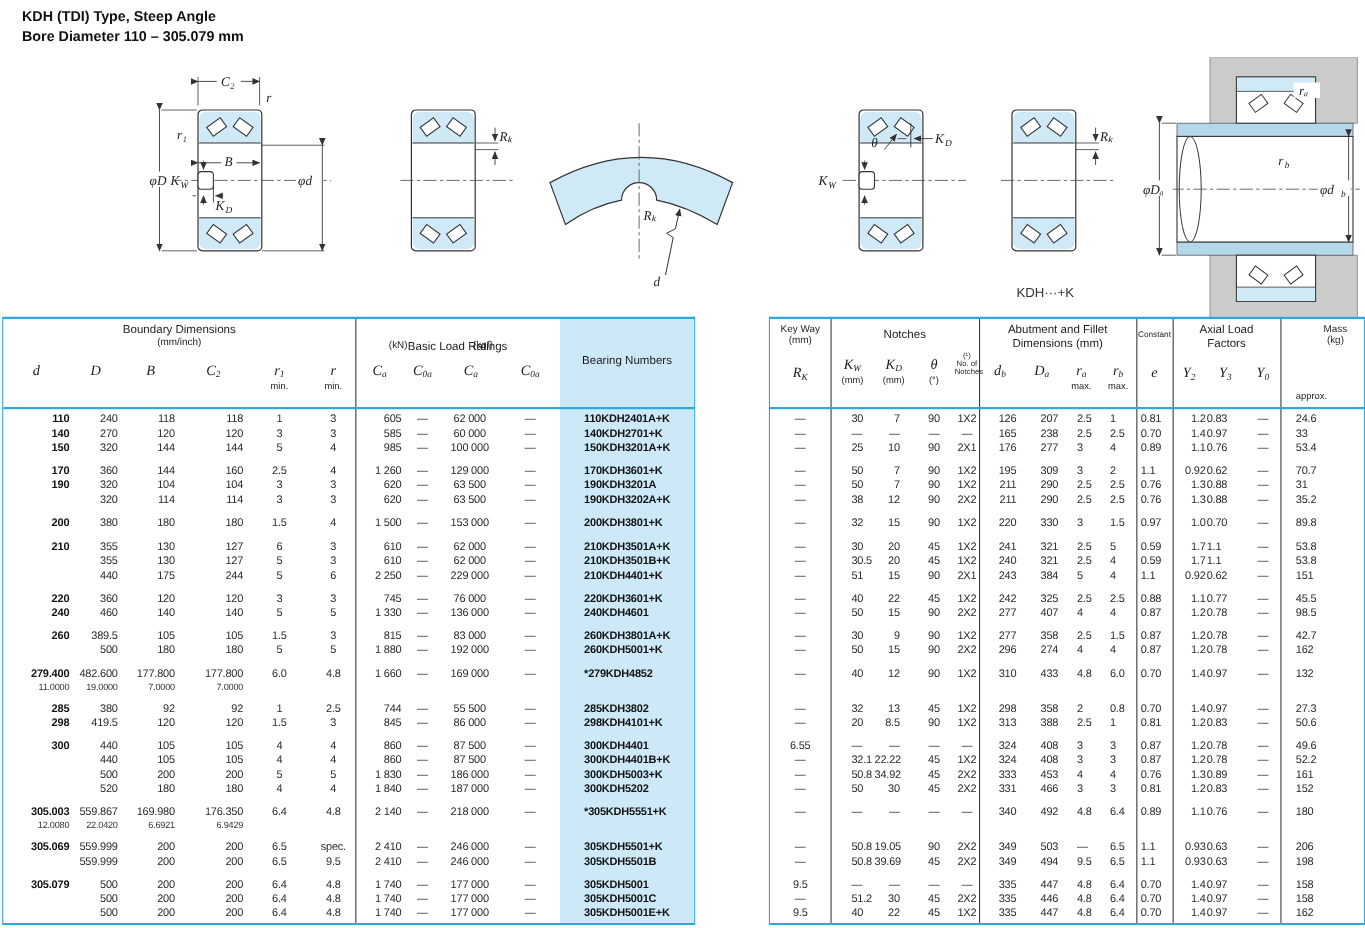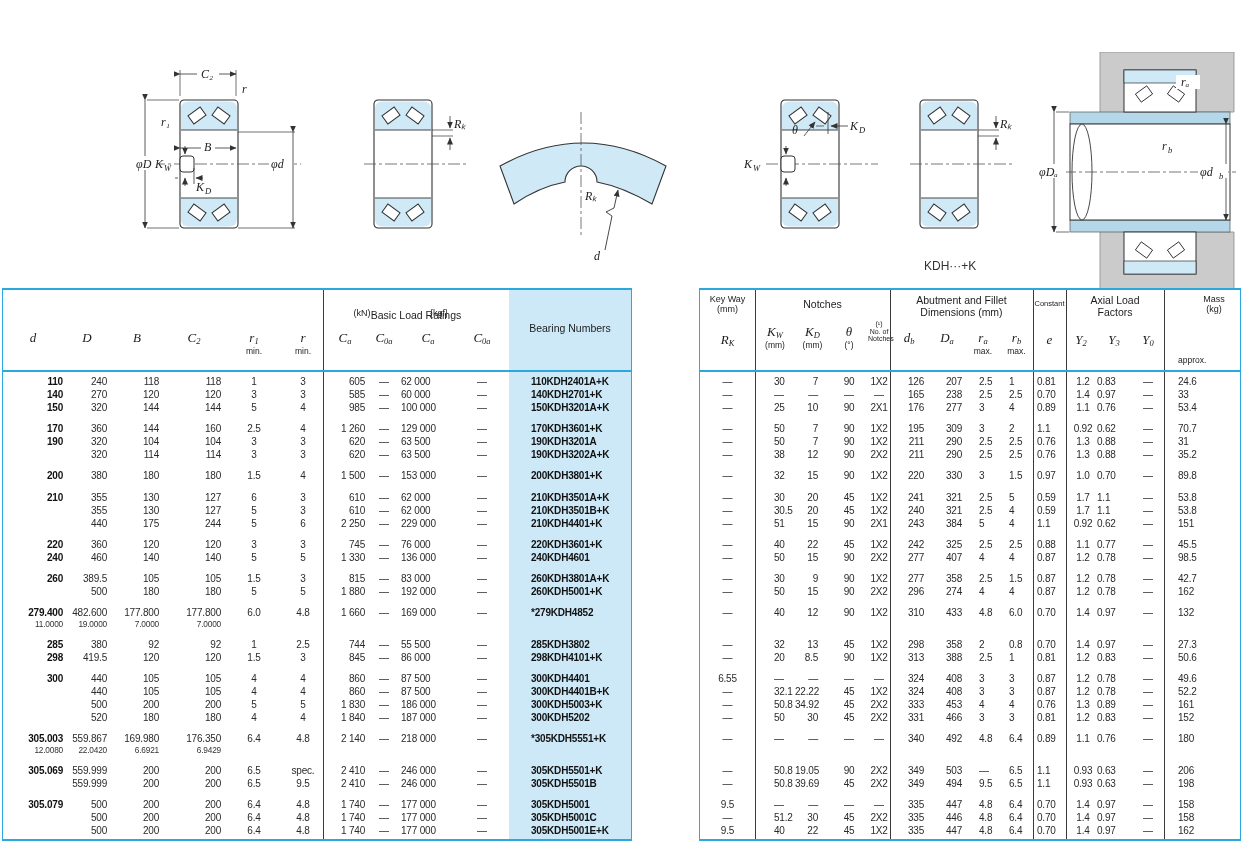--- a/index.html
+++ b/index.html
@@ -38,32 +38,32 @@
   .cv{line-height:13px;}
   .inch{font-size:8.3px;line-height:10.5px;font-weight:400;color:#333;}
   .lt-row{grid-template-columns:60px 48px 52px 62px 58px 40px 44px 34px 54px 54px 122px;}
   .rt-row{grid-template-columns:55px 40px 35px 38px 22px 38px 38px 34px 33px 33px 30px 36px 32px 76px;}
   .lt-row>div:nth-child(1){text-align:right;padding-left:14px;font-weight:700;color:#111;}
   .lt-row>div:nth-child(1) .inch{padding-left:3px;}
   .lt-row>div:nth-child(2),.lt-row>div:nth-child(3),.lt-row>div:nth-child(4){text-align:right;padding-right:4px;}
   .lt-row>div:nth-child(5),.lt-row>div:nth-child(6){text-align:center;}
   .lt-row>div:nth-child(7){text-align:right;padding-right:2px;}
   .lt-row>div:nth-child(8){text-align:center;}
-  .lt-row>div:nth-child(9){text-align:left;padding-right:2px;}
+  .lt-row>div:nth-child(9){text-align:center;padding-right:2px;}
   .lt-row>div:nth-child(10){text-align:center;}
   .lt-row>div:nth-child(11){text-align:left;padding-left:22px;font-weight:700;color:#111;}
   .rt-row>div:nth-child(1){text-align:center;}
   .rt-row>div:nth-child(2){text-align:left;padding-left:19px;}
   .rt-row>div:nth-child(3){text-align:right;padding-right:12px;}
   .rt-row>div:nth-child(4),.rt-row>div:nth-child(5){text-align:center;}
   .rt-row>div:nth-child(6),.rt-row>div:nth-child(7){text-align:right;padding-right:4px;}
   .rt-row>div:nth-child(8){text-align:left;padding-left:13px;}
   .rt-row>div:nth-child(9){text-align:left;padding-left:9px;}
   .rt-row>div:nth-child(10){text-align:left;padding-left:4px;}
-  .rt-row>div:nth-child(11){text-align:center;padding-left:4px;}
+  .rt-row>div:nth-child(11){text-align:right;padding-left:4px;}
   .rt-row>div:nth-child(12){text-align:left;padding-left:1px;}
   .rt-row>div:nth-child(13){text-align:center;}
   .rt-row>div:nth-child(14){text-align:left;padding-left:14px;}
 </style>
 </head>
 <body>
 
 <div id="page">
 
   <svg width="0" height="0" style="position:absolute">
@@ -82,20 +82,24 @@
         <line x1="1" y1="98" x2="57" y2="98" stroke="#333" stroke-width="0.9"></line>
         <g fill="#fff" stroke="#333" stroke-width="1">
           <rect x="-7.5" y="-5" width="15" height="10" transform="translate(17,112.5) rotate(36)"></rect>
           <rect x="-7.5" y="-5" width="15" height="10" transform="translate(41,112.5) rotate(-36)"></rect>
         </g>
         <rect x="0" y="0" width="58" height="128" rx="4" fill="none" stroke="#333" stroke-width="1.1"></rect>
       </symbol>
     </defs>
   </svg>
 
+  <div id="title">
+    <div>KDH (TDI) Type, Steep Angle</div>
+    <div>Bore Diameter   110 – 305.079 mm</div>
+  </div>
 
   <svg class="fig" style="left:133px;top:60px" width="218" height="202">
     <use href="#brg" x="47" y="40"></use>
     <line x1="20" y1="104" x2="168" y2="104" stroke="#555" stroke-width="0.8" stroke-dasharray="12 3 3 3"></line>
 
     <line x1="47" y1="36" x2="47" y2="10" stroke="#333" stroke-width="0.7"></line>
     <line x1="103" y1="36" x2="103" y2="10" stroke="#333" stroke-width="0.7"></line>
     <line x1="47" y1="14" x2="103" y2="14" stroke="#333" stroke-width="0.8" marker-start="url(#ah)" marker-end="url(#ah)" transform="rotate(180 75 14) rotate(180 75 14)"></line>
     <rect x="64" y="7" width="22" height="13" fill="#fff"></rect>
     <text class="dlab" x="68" y="18">C₂</text>
@@ -209,20 +213,24 @@
     <rect x="138" y="23" width="24" height="14" fill="#fff"></rect>
     <text class="dlab" x="143" y="34">rₐ</text>
     <text class="dlab" x="124" y="98">r</text>
     <text class="dsub" x="130" y="101">b</text>
   </svg>
 
   <div id="ltable" class="tbl">
     <div class="strip" style="left:506px;width:122px"></div>
     <div class="vline" style="left:320px"></div>
     <div class="thead">
+      <div class="hcell" style="left:0;width:320px;top:4px">
+        <div>Boundary Dimensions</div>
+        <div class="hsmall">(mm/inch)</div>
+      </div>
       <div class="hcell" style="left:320px;width:186px;top:19px">Basic Load Ratings</div>
       <div class="hcell hsmall" style="left:320px;width:78px;top:18px">(kN)</div>
       <div class="hcell hsmall" style="left:382px;width:108px;top:18px">{kgf}</div>
       <div class="hcell" style="left:506px;width:122px;top:32px">Bearing Numbers</div>
       <div class="hsym" style="left:0;width:60px;top:38px"><i>d</i></div>
       <div class="hsym" style="left:60px;width:48px;top:38px"><i>D</i></div>
       <div class="hsym" style="left:108px;width:52px;top:38px"><i>B</i></div>
       <div class="hsym" style="left:160px;width:62px;top:38px"><i>C</i><sub>2</sub></div>
       <div class="hsym" style="left:222px;width:58px;top:38px"><i>r</i><sub>1</sub><div class="minmax">min.</div></div>
       <div class="hsym" style="left:280px;width:40px;top:38px"><i>r</i><div class="minmax">min.</div></div>

